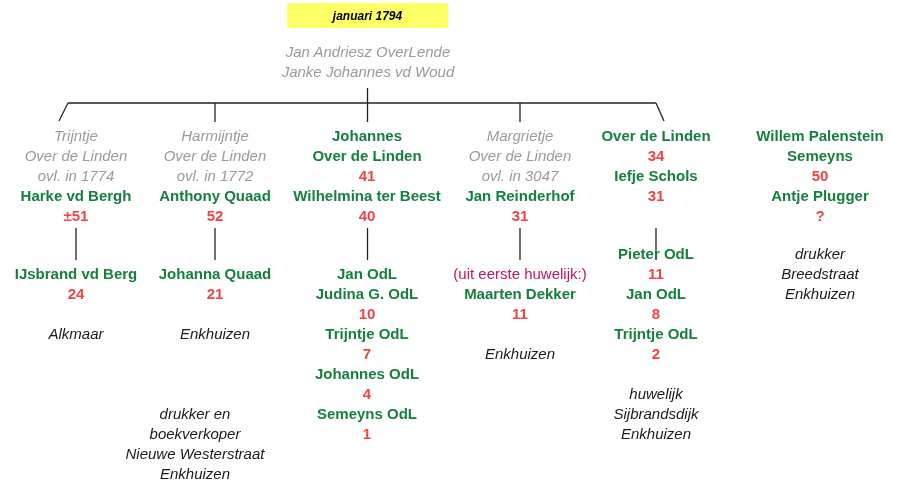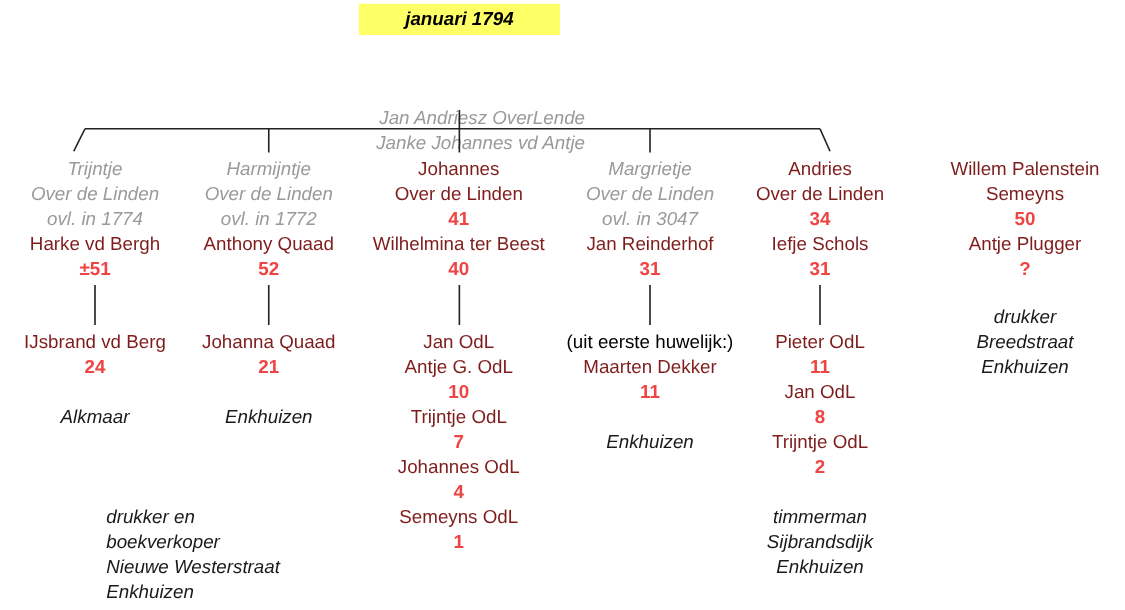--- a/index.html
+++ b/index.html
@@ -4,51 +4,51 @@
 <style>
   html,body{margin:0;padding:0;background:#fff;}
   .canvas{
     position:relative;width:900px;height:488px;background:#ffffff;
     font-family:"Liberation Sans",sans-serif;font-size:15px;line-height:20px;
     color:#1a1a1a;overflow:hidden;
   }
   .title-box{
     position:absolute;left:287px;top:3px;width:161px;height:25px;
     background:#ffff66;display:flex;align-items:center;justify-content:center;
-    font-weight:bold;font-style:italic;font-size:15px;color:#000;
+    font-weight:bold;font-style:italic;font-size:12px;color:#000;
   }
   .parents{
-    position:absolute;left:268px;top:42px;width:200px;text-align:right;
-    color:#9a9a9a;font-style:italic;margin-top:43px;
+    position:absolute;left:268px;top:42px;width:200px;text-align:center;
+    color:#9a9a9a;font-style:italic;
   }
   svg.connectors{position:absolute;left:0;top:0;}
   .col{position:absolute;top:126px;width:176px;text-align:center;}
   .col-1{left:-12px;} .col-2{left:127px;} .col-3{left:279px;}
   .col-4{left:432px;} .col-5{left:568px;} .col-6{left:732px;}
   .g38{margin-top:38px;} .g20{margin-top:20px;} .g18{margin-top:18px;}
-  .side-note{position:absolute;left:85px;top:404px;width:220px;text-align:left;}
+  .side-note{position:absolute;left:85px;top:404px;width:220px;text-align:center;}
   .ln{height:20px;white-space:nowrap;}
   .gray{color:#9a9a9a;font-style:italic;}
-  .bold{font-weight:normal;color:#7f1d1d;}
+  .bold{font-weight:bold;color:#15803d;}
   .age{font-weight:bold;color:#ef4444;}
   .italic{font-style:italic;color:#1a1a1a;}
-  .plain{color:#000000;}
+  .plain{color:#be185d;}
 </style>
 </head>
 <body>
 
 <div class="canvas">
 
   <div class="title-box">
     <span>januari 1794</span>
   </div>
 
   <div class="parents">
     <div class="ln">Jan Andriesz OverLende</div>
-    <div class="ln">Janke Johannes vd Antje</div>
+    <div class="ln">Janke Johannes vd Woud</div>
   </div>
 
   <svg class="connectors" width="900" height="488" viewBox="0 0 900 488">
     <g stroke="#222222" stroke-width="1.3" fill="none">
       <line x1="367.5" y1="88" x2="367.5" y2="122"></line>
       <line x1="68" y1="103" x2="656" y2="103"></line>
       <line x1="68" y1="103" x2="59" y2="121"></line>
       <line x1="215" y1="103" x2="215" y2="122"></line>
       <line x1="520" y1="103" x2="520" y2="122"></line>
       <line x1="656" y1="103" x2="664" y2="121"></line>
@@ -97,21 +97,21 @@
   <div class="col col-3">
     <div class="blk">
         <div class="ln bold">Johannes</div>
         <div class="ln bold">Over de Linden</div>
         <div class="ln age">41</div>
         <div class="ln bold">Wilhelmina ter Beest</div>
         <div class="ln age">40</div>
       </div>
     <div class="blk g38">
         <div class="ln bold">Jan OdL</div>
-        <div class="ln bold">Antje G. OdL</div>
+        <div class="ln bold">Judina G. OdL</div>
         <div class="ln age">10</div>
         <div class="ln bold">Trijntje OdL</div>
         <div class="ln age">7</div>
         <div class="ln bold">Johannes OdL</div>
         <div class="ln age">4</div>
         <div class="ln bold">Semeyns OdL</div>
         <div class="ln age">1</div>
       </div>
   </div>
 
@@ -128,36 +128,35 @@
         <div class="ln bold">Maarten Dekker</div>
         <div class="ln age">11</div>
       </div>
     <div class="blk g20">
         <div class="ln italic">Enkhuizen</div>
       </div>
   </div>
 
   <div class="col col-5">
     <div class="blk">
-        <div class="ln bold">Andries</div>
         <div class="ln bold">Over de Linden</div>
         <div class="ln age">34</div>
         <div class="ln bold">Iefje Schols</div>
         <div class="ln age">31</div>
       </div>
     <div class="blk g38">
         <div class="ln bold">Pieter OdL</div>
         <div class="ln age">11</div>
         <div class="ln bold">Jan OdL</div>
         <div class="ln age">8</div>
         <div class="ln bold">Trijntje OdL</div>
         <div class="ln age">2</div>
       </div>
     <div class="blk g20">
-        <div class="ln italic">timmerman</div>
+        <div class="ln italic">huwelijk</div>
         <div class="ln italic">Sijbrandsdijk</div>
         <div class="ln italic">Enkhuizen</div>
       </div>
   </div>
 
   <div class="col col-6">
     <div class="blk">
         <div class="ln bold">Willem Palenstein</div>
         <div class="ln bold">Semeyns</div>
         <div class="ln age">50</div>

